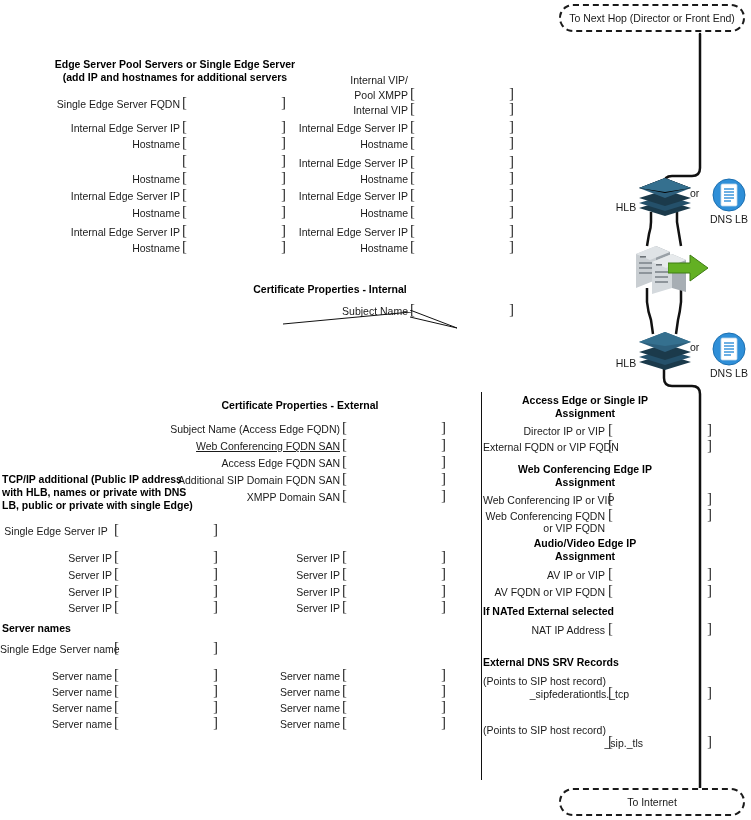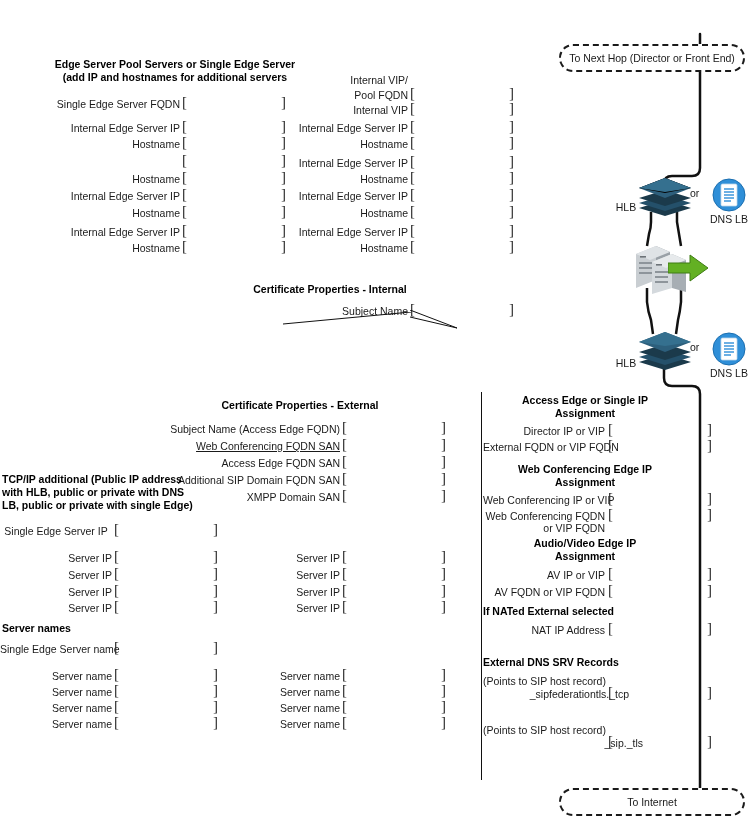--- a/index.html
+++ b/index.html
@@ -113,21 +113,21 @@
 
     <path d="M 651 212 L 651 222 Q 651 228 649 234 L 647 246" stroke="#111" stroke-width="2.5" fill="none"></path>
     <path d="M 677 212 L 677 222 Q 678 228 679 234 L 681 246" stroke="#111" stroke-width="2.5" fill="none"></path>
 
     <path d="M 647 288 L 647 302 Q 648 312 651 320 L 653 334" stroke="#111" stroke-width="2.5" fill="none"></path>
     <path d="M 681 288 L 681 302 Q 680 312 678 320 L 676 334" stroke="#111" stroke-width="2.5" fill="none"></path>
 
     <path d="M 664 368 L 664 378 Q 664 386 672 386 L 692 386 Q 700 386 700 394 L 700 788" stroke="#111" stroke-width="2.5" fill="none" stroke-linecap="round"></path>
   </svg>
 
-  <div class="terminator" style="left:559px; top:4px; width:186px; height:28px;margin-top:40px;">
+  <div class="terminator" style="left:559px; top:4px; width:186px; height:28px;">
     <span>To Next Hop (Director or Front End)</span>
   </div>
 
   <svg class="abs" style="left:636px; top:176px;" width="58" height="40" viewBox="0 0 58 40">
     <g>
       <polygon points="29,24 55,32 29,40 3,32" fill="#1b3a4b"></polygon>
       <polygon points="29,19 55,27 29,35 3,27" fill="#24506a"></polygon>
       <polygon points="29,14 55,22 29,30 3,22" fill="#1b3a4b"></polygon>
       <polygon points="29,2 55,12 29,22 3,12" fill="#2d5f7c"></polygon>
       <polygon points="29,2 55,12 29,17 3,12" fill="#3b7architecture"></polygon>
@@ -253,21 +253,21 @@
   <div class="field" style="left:182px; top:223px; width:104px;">
     <span class="br l">[</span>
       <span class="br r">]</span>
   </div>
   <div class="field" style="left:182px; top:239px; width:104px;">
     <span class="br l">[</span>
       <span class="br r">]</span>
   </div>
 
   <div class="lbl" style="left:250px; top:74px; width:158px;">Internal VIP/</div>
-  <div class="lbl" style="left:250px; top:89px; width:158px;">Pool  FQDN</div>
+  <div class="lbl" style="left:250px; top:89px; width:158px;">Pool  XMPP</div>
 
   <div class="lbl" style="left:250px; top:104px; width:158px;">Internal VIP</div>
   <div class="lbl" style="left:250px; top:122px; width:158px;">Internal Edge Server IP</div>
   <div class="lbl" style="left:250px; top:138px; width:158px;">Hostname</div>
   <div class="lbl" style="left:250px; top:157px; width:158px;">Internal Edge Server IP</div>
   <div class="lbl" style="left:250px; top:173px; width:158px;">Hostname</div>
   <div class="lbl" style="left:250px; top:190px; width:158px;">Internal Edge Server IP</div>
   <div class="lbl" style="left:250px; top:207px; width:158px;">Hostname</div>
   <div class="lbl" style="left:250px; top:226px; width:158px;">Internal Edge Server IP</div>
   <div class="lbl" style="left:250px; top:242px; width:158px;">Hostname</div>
@@ -352,21 +352,21 @@
   <div class="field" style="left:342px; top:471px; width:104px;">
     <span class="br l">[</span>
       <span class="br r">]</span>
   </div>
   <div class="field" style="left:342px; top:488px; width:104px;">
     <span class="br l">[</span>
       <span class="br r">]</span>
   </div>
 
   <div class="hdr lft" style="left:2px; top:473px; width:180px;">TCP/IP additional (Public IP address</div>
-  <div class="hdr lft" style="left:2px; top:486px; width:180px;">with HLB, public or private with DNS</div>
+  <div class="hdr lft" style="left:2px; top:486px; width:180px;">with HLB, names or private with DNS</div>
   <div class="hdr lft" style="left:2px; top:499px; width:180px;">LB, public or private with single Edge)</div>
 
   <div class="lbl" style="left:0px; top:525px; width:112px;text-align:center;">Single Edge Server IP</div>
   <div class="field" style="left:114px; top:522px; width:104px;">
     <span class="br l">[</span>
       <span class="br r">]</span>
   </div>
 
   <div class="lbl" style="left:0px; top:552px; width:112px;">Server IP</div>
   <div class="lbl" style="left:0px; top:569px; width:112px;">Server IP</div>

